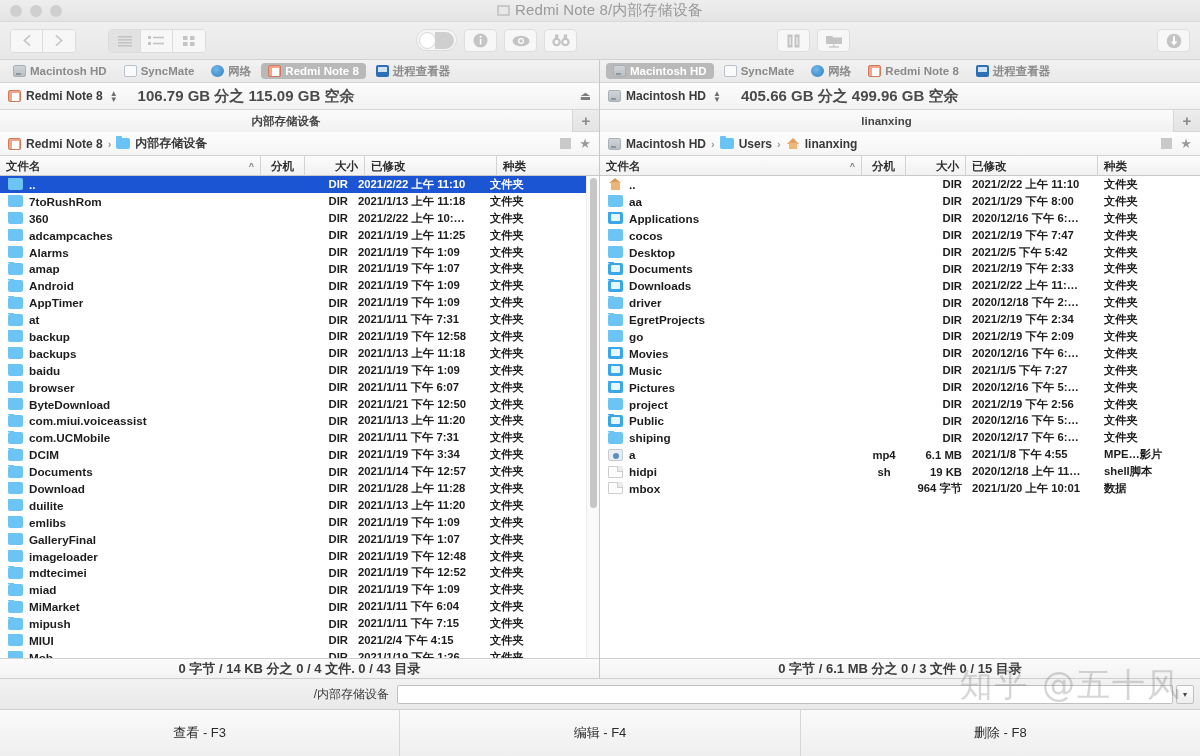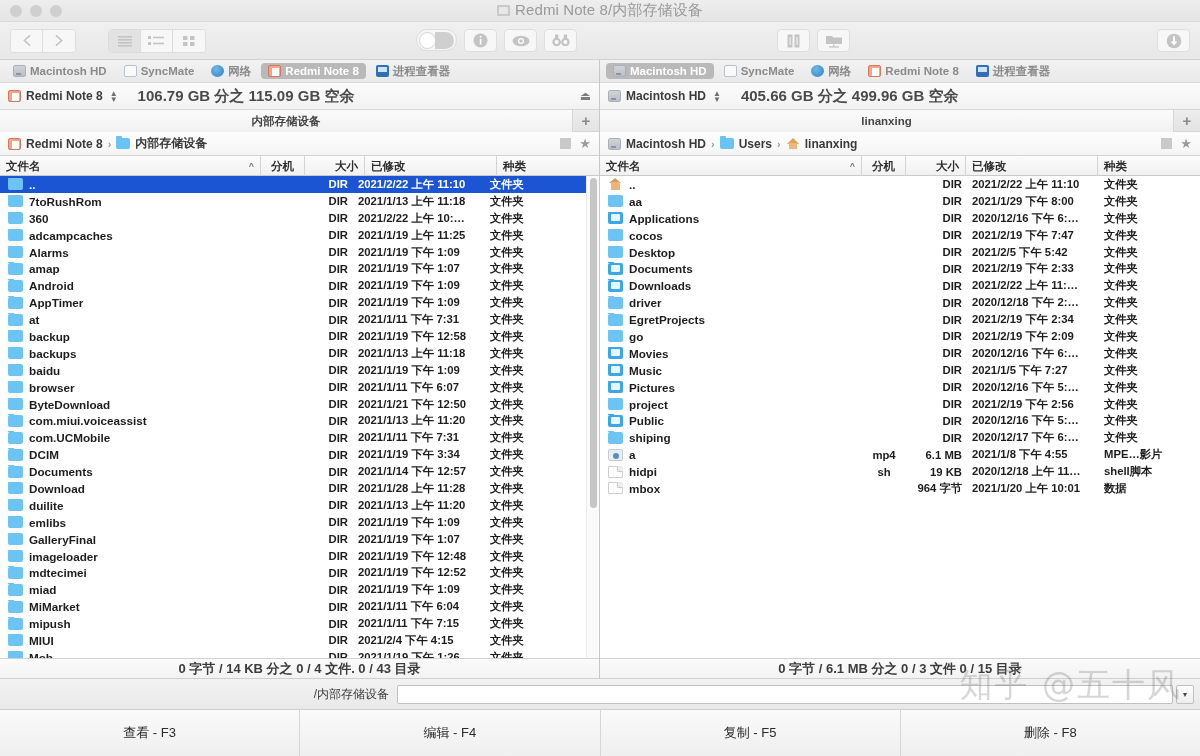--- a/index.html
+++ b/index.html
@@ -1049,18 +1049,17 @@
 
   <div class="cmdrow">
     <span class="cmd-prompt">/内部存储设备</span>
     <input class="cmd-input" type="text" value="" style="">
     <span class="cmd-drop">▾</span>
   </div>
 
   <div class="fkeys">
     <div class="fkey">查看 - F3</div>
     <div class="fkey">编辑 - F4</div>
-    <div class="fkey">复制 - F5</div>
     <div class="fkey">删除 - F8</div>
   </div>
 
   <div class="wm">知乎 @五十风</div>
 </div>
 
 </body></html>

